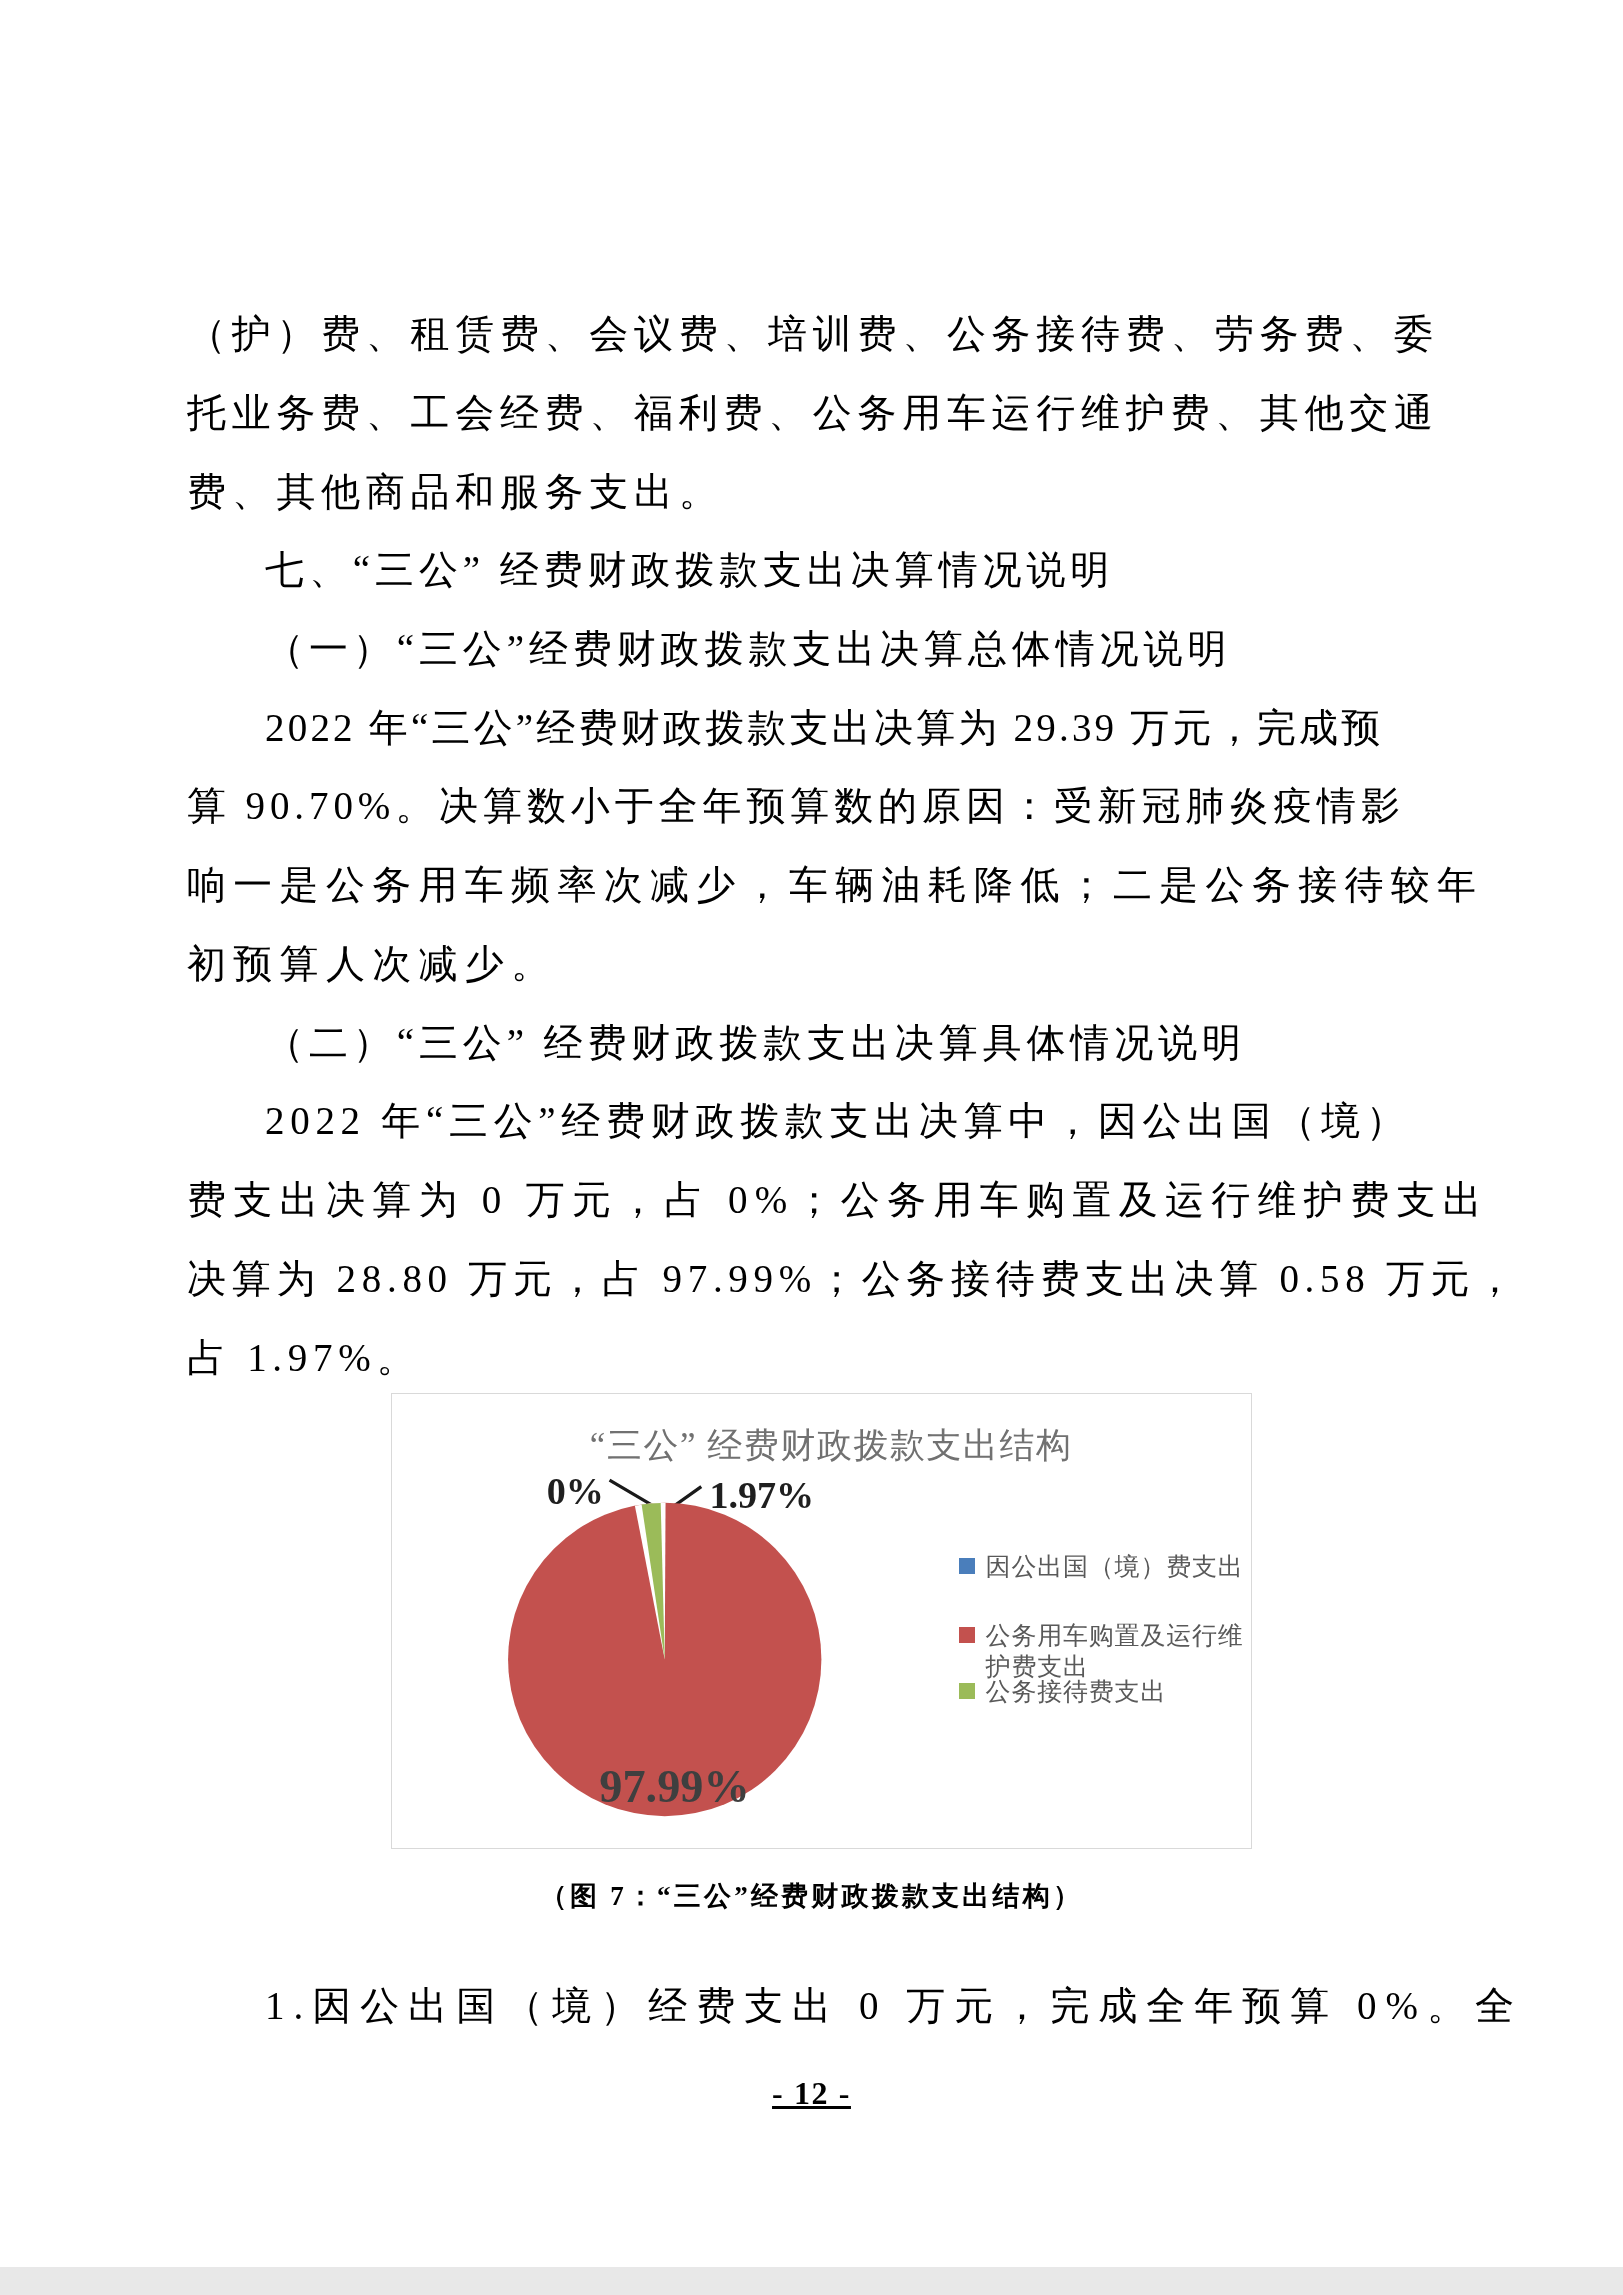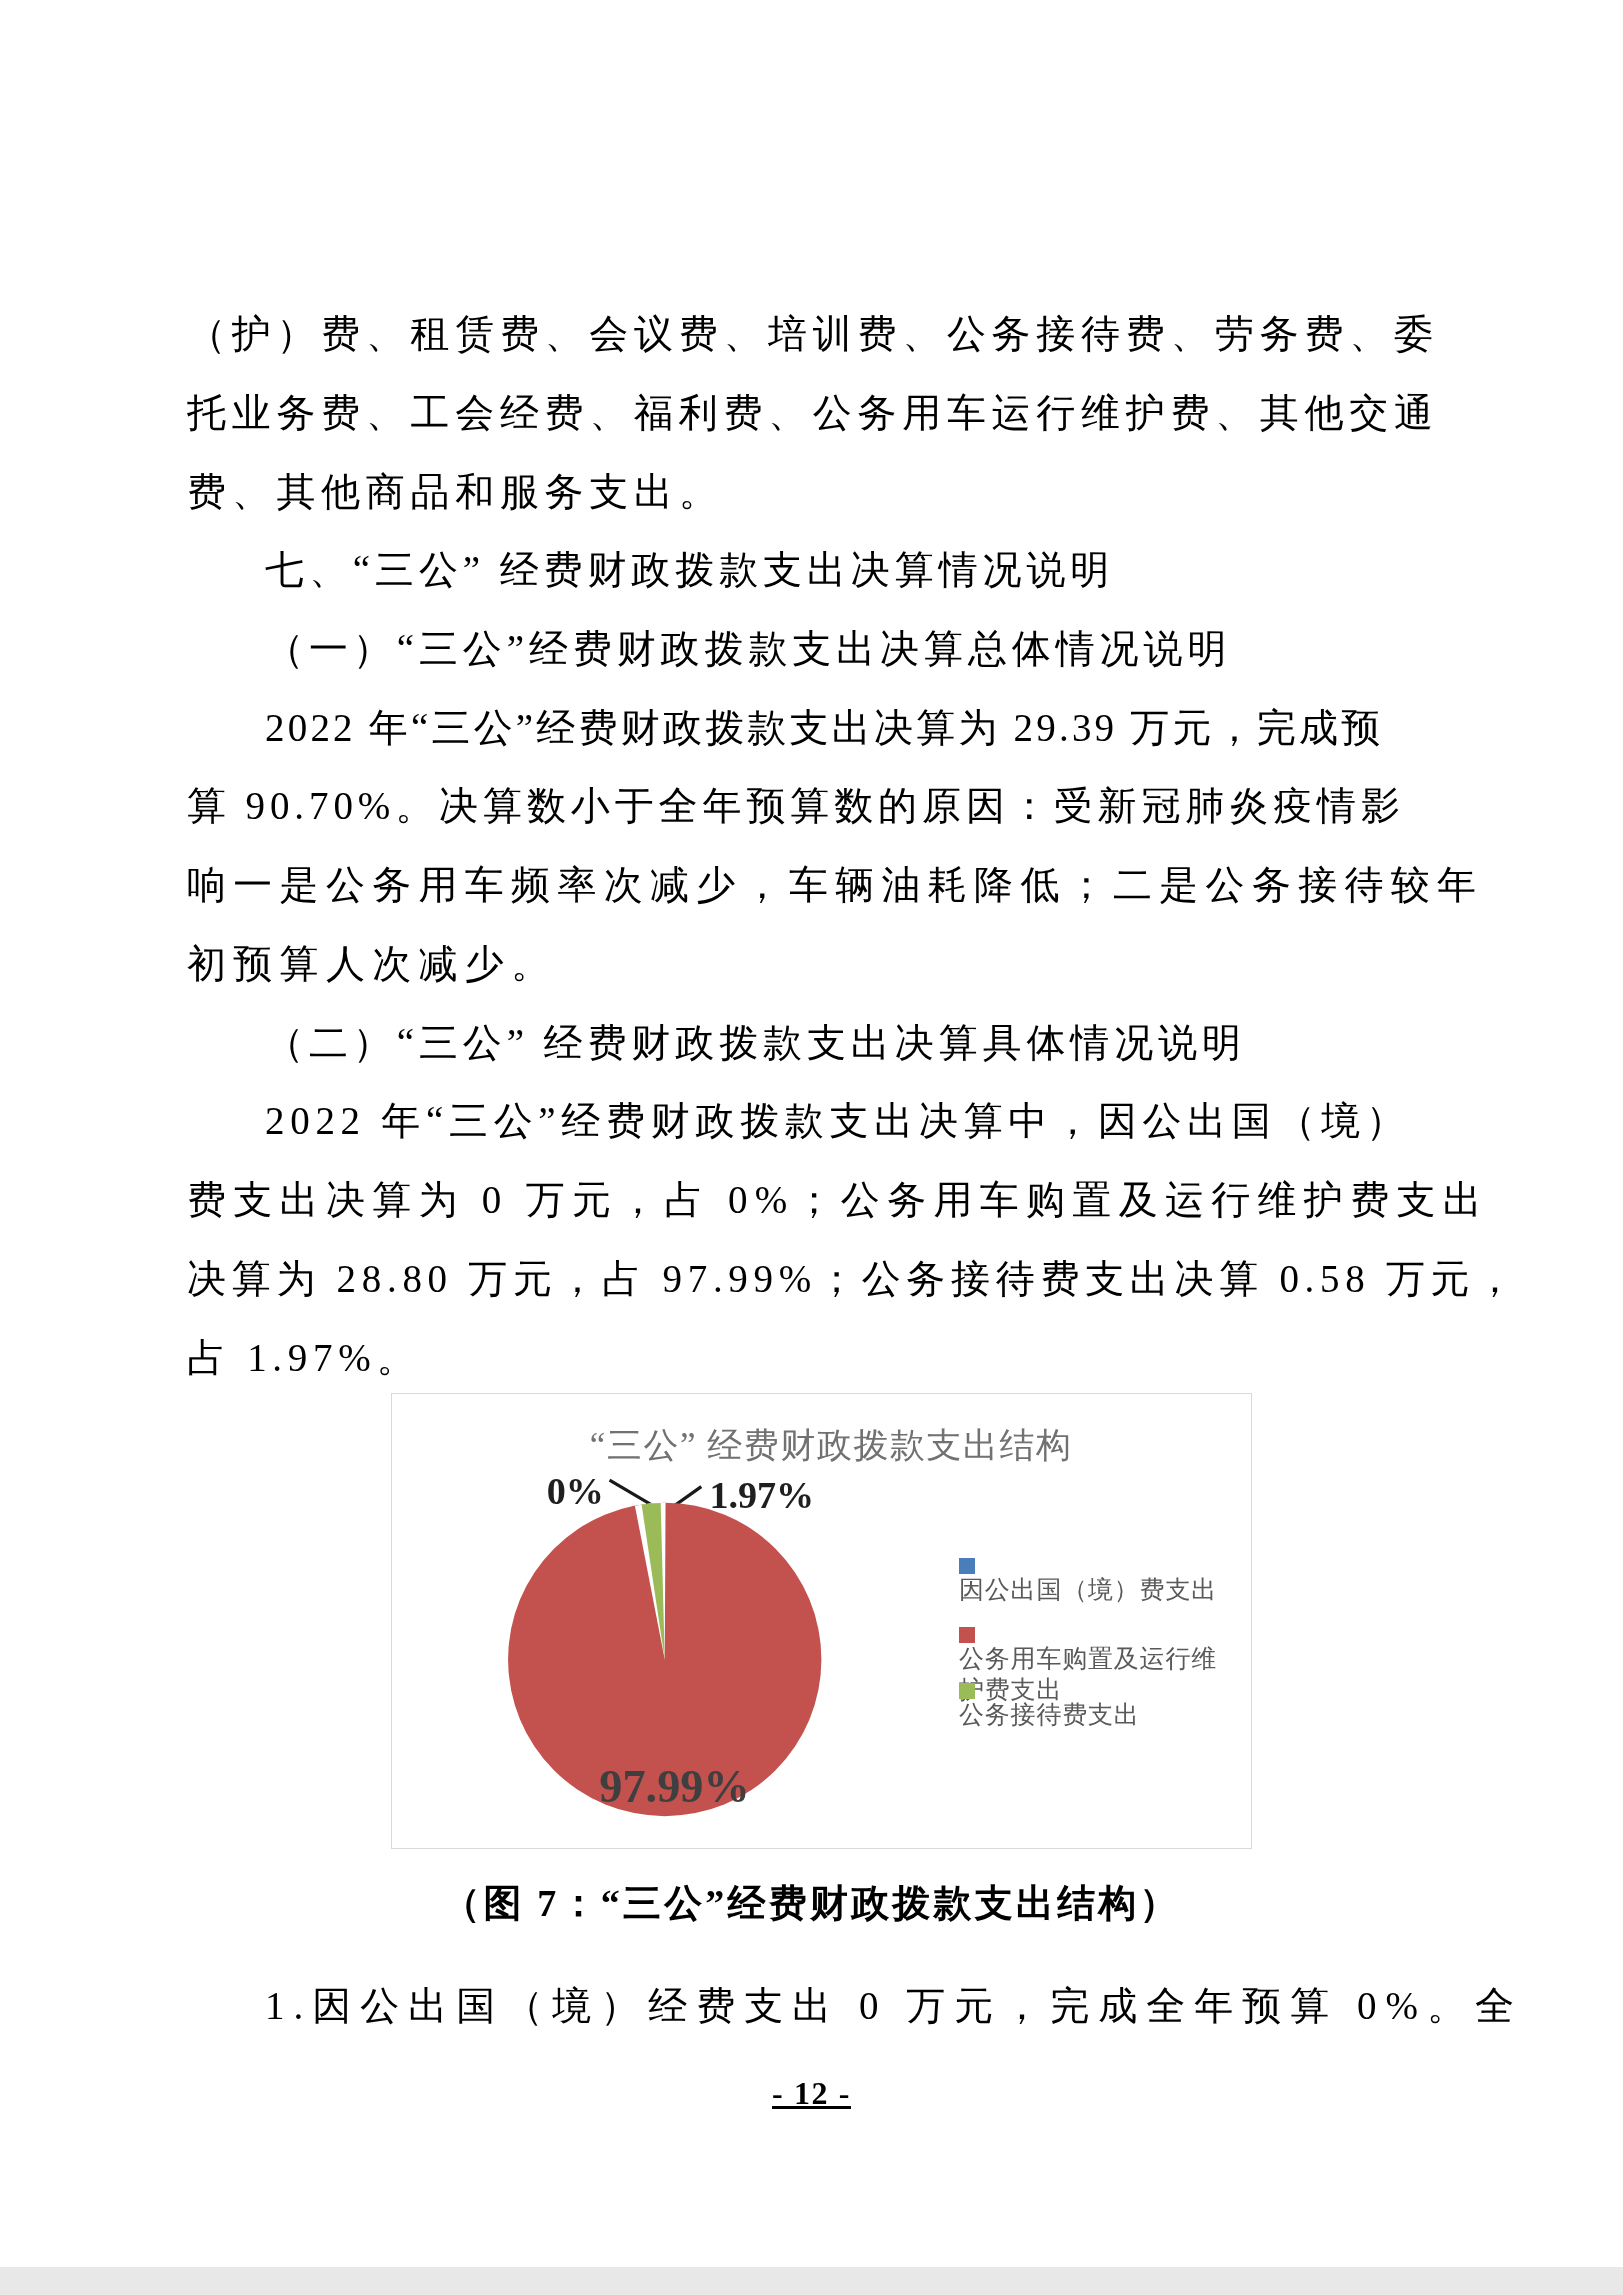--- a/index.html
+++ b/index.html
@@ -5,25 +5,25 @@
   html,body{margin:0;padding:0;background:#e8e8e8;}
   .page{position:relative;width:1623px;height:2267px;background:#ffffff;margin:0 auto;
         font-family:"Liberation Serif","DejaVu Serif",serif;color:#000;overflow:hidden;}
   .doc-line{position:absolute;left:187px;white-space:nowrap;font-size:39px;line-height:47px;}
   .doc-line .b{font-weight:400;}
   .centered{left:0;width:1623px;text-align:center;}
   .chart-box{position:absolute;left:391px;top:1393px;width:861px;height:456px;
              box-sizing:border-box;border:1.6px solid #d9d9d9;background:#fff;}
   .chart-svg{position:absolute;left:0;top:0;}
   .chart-svg text{font-family:"Liberation Serif","DejaVu Serif",serif;}
-  .legend-item{position:absolute;display:flex;align-items:flex-start;flex-direction:column;}
+  .legend-item{position:absolute;display:flex;align-items:flex-start;}
   .swatch{width:16px;height:16px;margin:6.5px 10.6px 0 0;flex:none;}
   .legend-label{font-size:25px;line-height:31px;color:#595959;letter-spacing:0.8px;}
   .legend-label.wrap{width:269px;white-space:normal;}
-  .caption{position:absolute;top:1878px;font-size:38px;font-weight:700;letter-spacing:3.2px;}
+  .caption{position:absolute;top:1878px;font-size:27px;font-weight:700;letter-spacing:3.2px;}
   .page-number{position:absolute;top:2075px;font-size:32px;font-weight:700;letter-spacing:1.6px;text-decoration:underline;}
 </style>
 </head>
 <body>
 
 <div class="page">
 
   <div>
       <div class="doc-line" style="top: 310px; left: 187px; letter-spacing: 5.7px;"><span>（护）费、租赁费、会议费、培训费、公务接待费、劳务费、委</span></div>
       <div class="doc-line" style="top: 389px; left: 187px; letter-spacing: 5.7px;"><span>托业务费、工会经费、福利费、公务用车运行维护费、其他交通</span></div>

